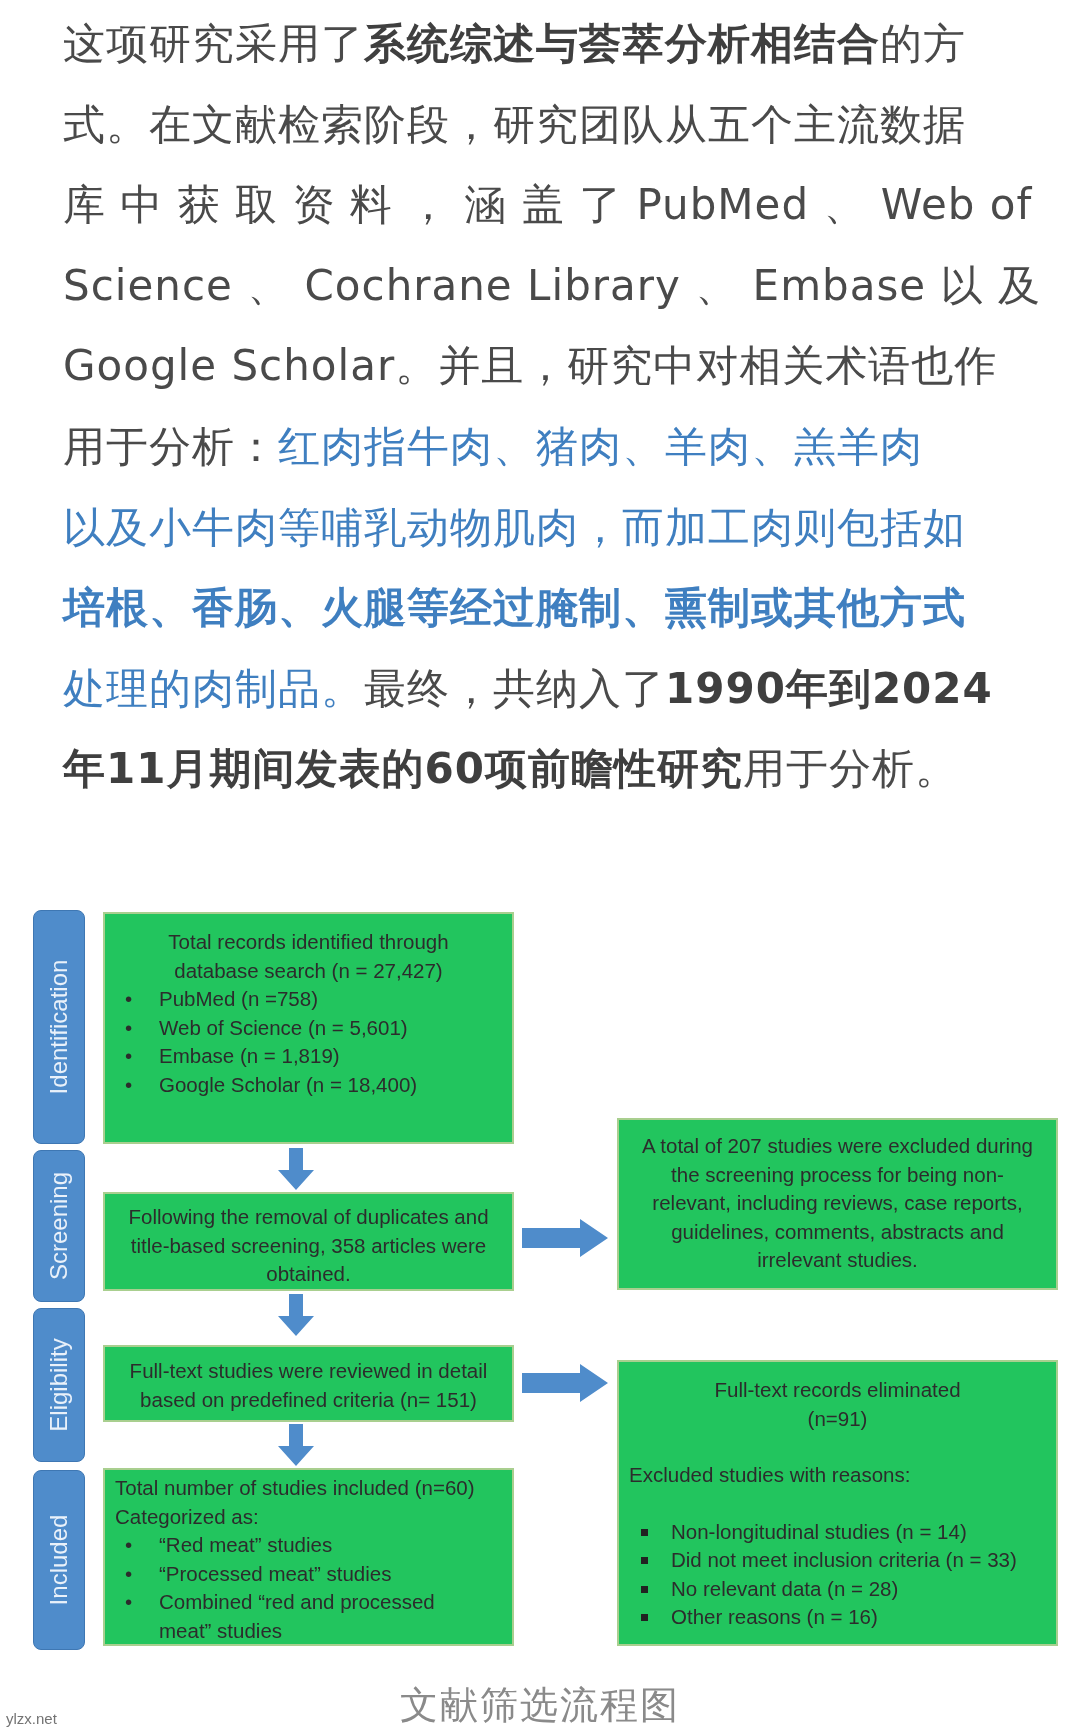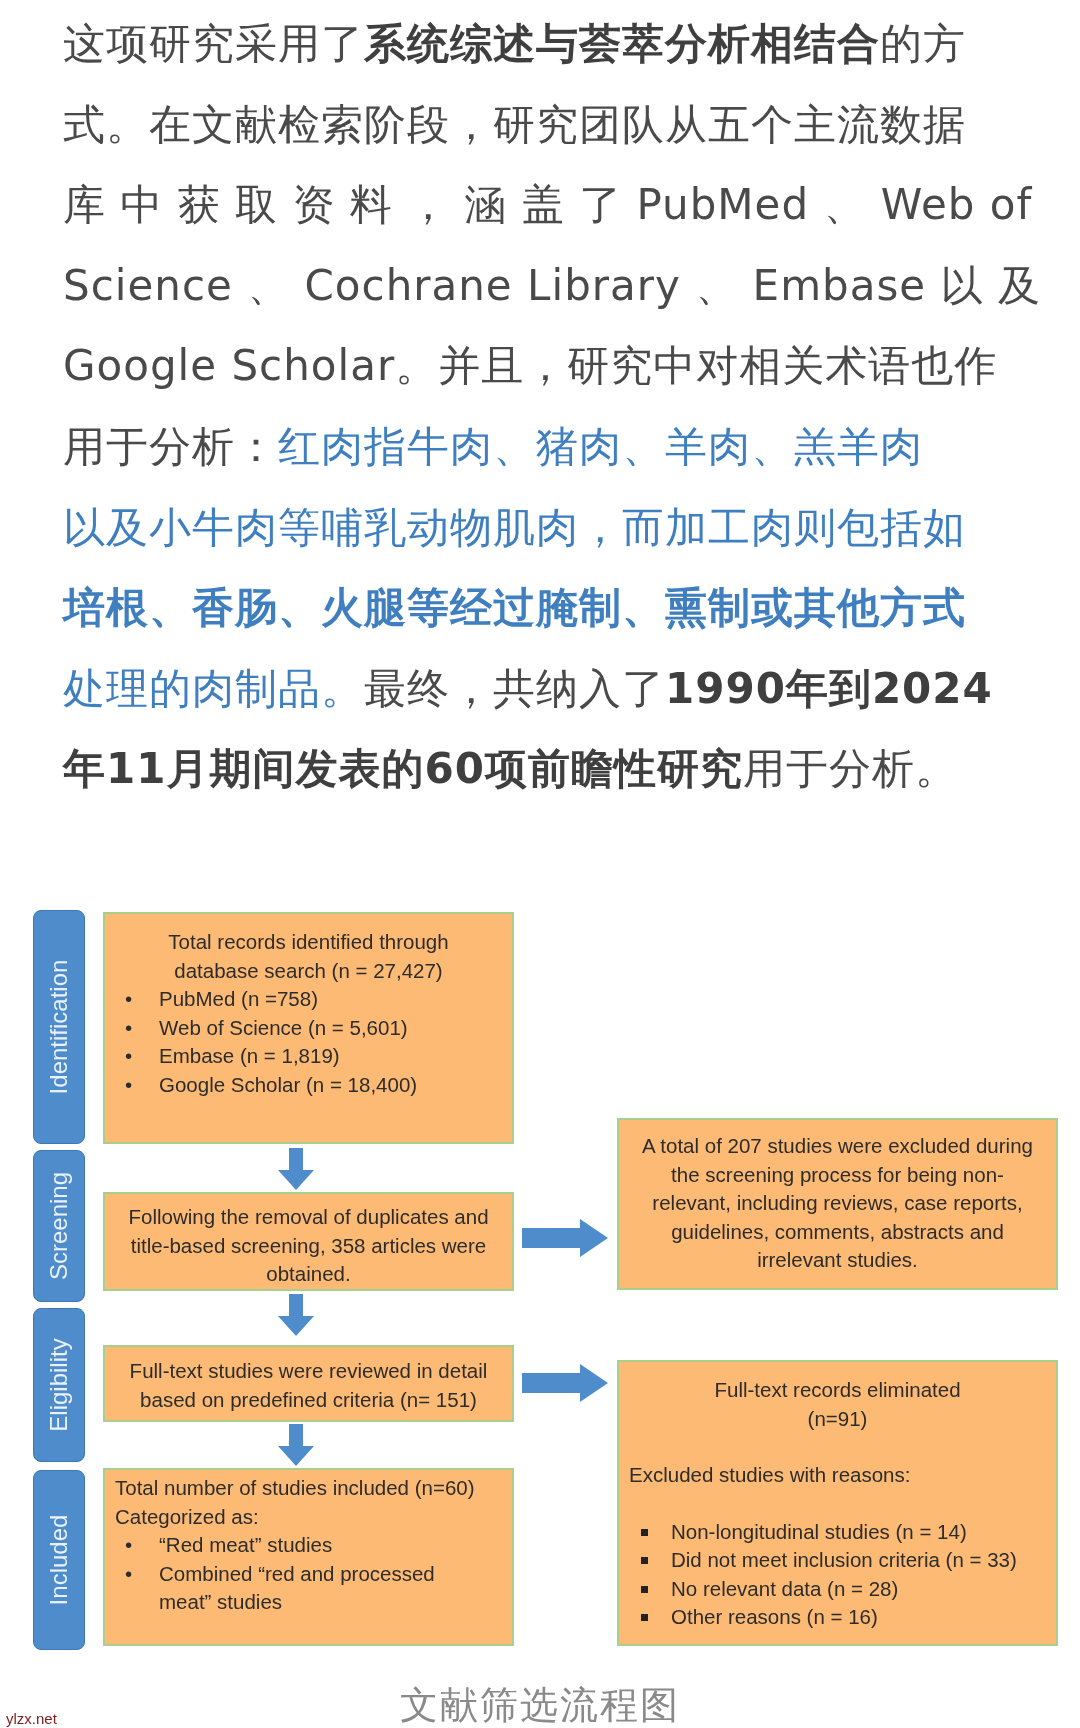--- a/index.html
+++ b/index.html
@@ -5,31 +5,31 @@
   html, body { margin:0; padding:0; }
   body { width:1080px; height:1728px; background:#ffffff; position:relative; overflow:hidden;
          font-family:"DejaVu Sans", sans-serif; color:#4a4a4a; }
   .para { position:absolute; left:28px; top:0; width:1030px; }
   .line { position:absolute; left:0; height:80px; line-height:80px; font-size:42px; white-space:nowrap; letter-spacing:1px;margin-left:35px; }
   .b { font-weight:bold; color:#3f3f3f; }
   .blue { color:#3f7fc0; }
   .tab { position:absolute; left:33px; width:50px; background:#4f8ccb; border-radius:8px; border:1px solid #3e77b3; }
   .tab span { position:absolute; left:50%; top:50%; transform:translate(-50%,-50%) rotate(-90deg);
               color:#e9f1fa; font-family:"Liberation Sans", sans-serif; font-size:24px; white-space:nowrap; }
-  .box { position:absolute; border:2px solid #a9cf8f; background:#fdba74; box-sizing:border-box;
+  .box { position:absolute; border:2px solid #a9cf8f; background:#22c55e; box-sizing:border-box;
          font-family:"Liberation Sans", sans-serif; color:#2c2c2c; font-size:20.5px; line-height:28.5px; }
   .center { text-align:center; }
   .bl { position:relative; padding-left:44px; }
   .bl::before { content:"•"; position:absolute; left:10px; }
   .sq { position:relative; padding-left:42px; }
   .sq::before { content:""; position:absolute; left:12px; top:11px; width:7px; height:7px; background:#222; }
   .arrow-down { position:absolute; width:40px; height:42px; }
   .arrow-right { position:absolute; width:86px; height:38px; }
   .caption { position:absolute; left:0; width:1080px; top:1680px; text-align:center; font-size:38px; color:#8a8a8a; letter-spacing:2px; }
-  .wm { position:absolute; left:6px; top:1710px; font-size:15px; color:#7f1d1d; font-family:"Liberation Sans", sans-serif; }
+  .wm { position:absolute; left:6px; top:1710px; font-size:15px; color:#737373; font-family:"Liberation Sans", sans-serif; }
 </style>
 </head>
 <body>
 
 <div class="para" id="para">
     <div class="line" style="top: 4px;"><span>这项研究采用了</span><span class="b">系统综述与荟萃分析相结合</span><span>的方</span></div>
     <div class="line" style="top: 84.6px;"><span>式。在文献检索阶段，研究团队从五个主流数据</span></div>
     <div class="line" style="top: 165.2px;"><span>库 中 获 取 资 料 ， 涵 盖 了 PubMed 、 Web  of</span></div>
     <div class="line" style="top: 245.8px;"><span>Science 、 Cochrane  Library 、 Embase  以 及</span></div>
     <div class="line" style="top: 326.4px;"><span>Google Scholar。并且，研究中对相关术语也作</span></div>
@@ -80,20 +80,21 @@
 
 <div class="box center" style="left:103px;top:1345px;width:411px;height:77px;padding:10px 8px 0 8px;">
   <div>Full-text studies were reviewed in detail</div>
   <div>based on predefined criteria (n= 151)</div>
 </div>
 
 <div class="box" style="left:103px;top:1468px;width:411px;height:178px;padding:4px 10px 0 10px;">
   <div>Total number of studies included (n=60)</div>
   <div>Categorized as:</div>
   <div class="bl">“Red meat” studies</div>
+  <div class="bl"> “Processed meat” studies</div>
   <div class="bl">Combined “red and processed</div>
   <div style="padding-left:44px;">meat” studies</div>
 </div>
 
 <svg class="arrow-right" style="left:522px;top:1219px;" viewBox="0 0 86 38">
   <polygon points="0,9 58,9 58,0 86,19 58,38 58,29 0,29" fill="#4f8ccb"></polygon>
 </svg>
 <svg class="arrow-right" style="left:522px;top:1364px;" viewBox="0 0 86 38">
   <polygon points="0,9 58,9 58,0 86,19 58,38 58,29 0,29" fill="#4f8ccb"></polygon>
 </svg>

